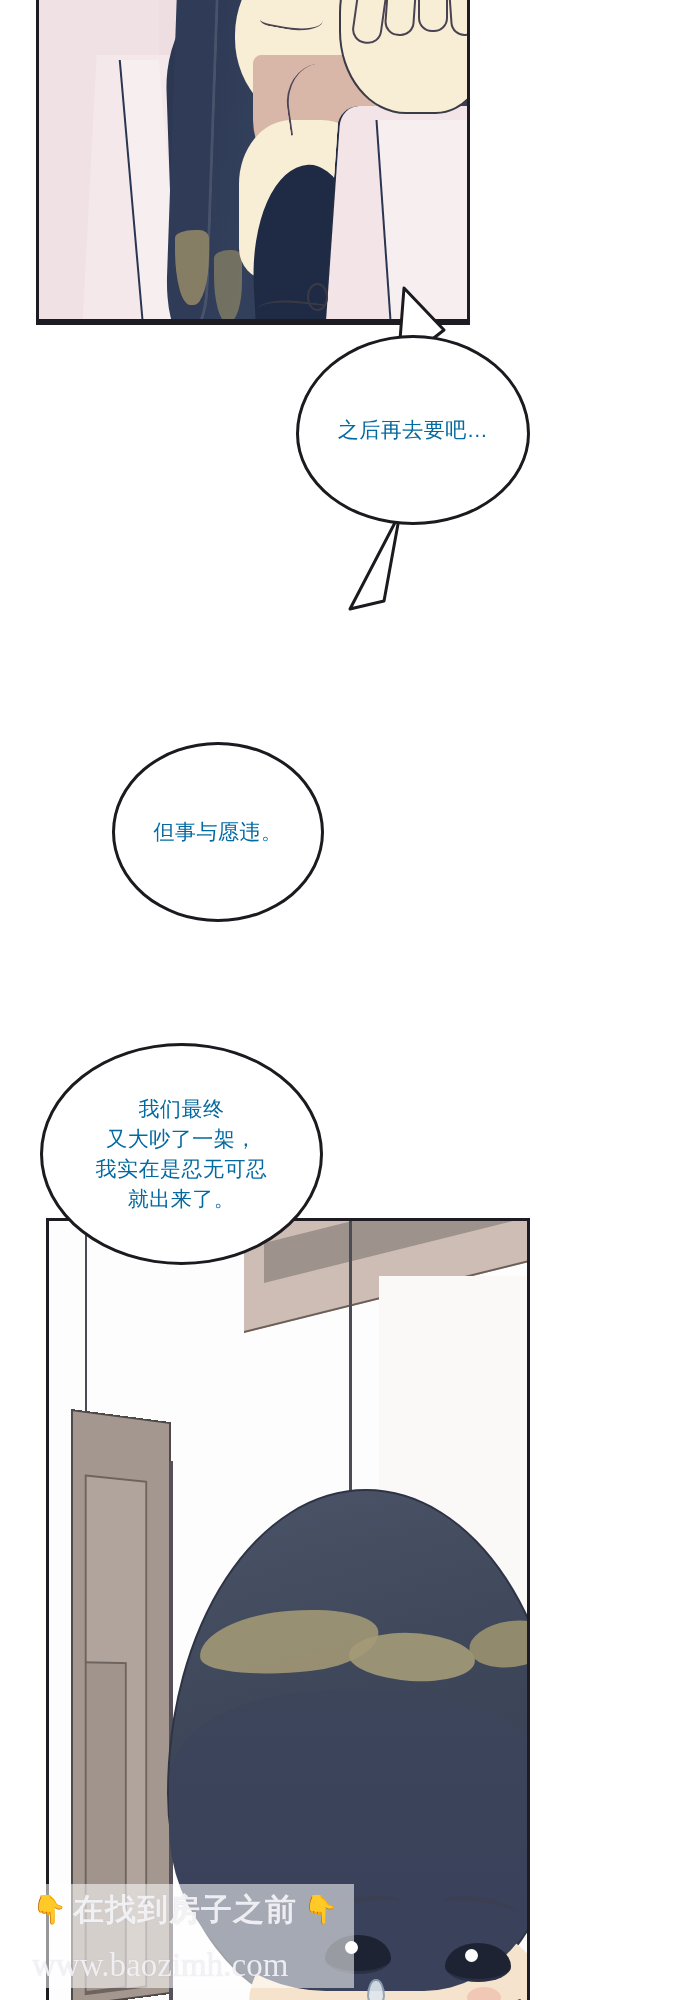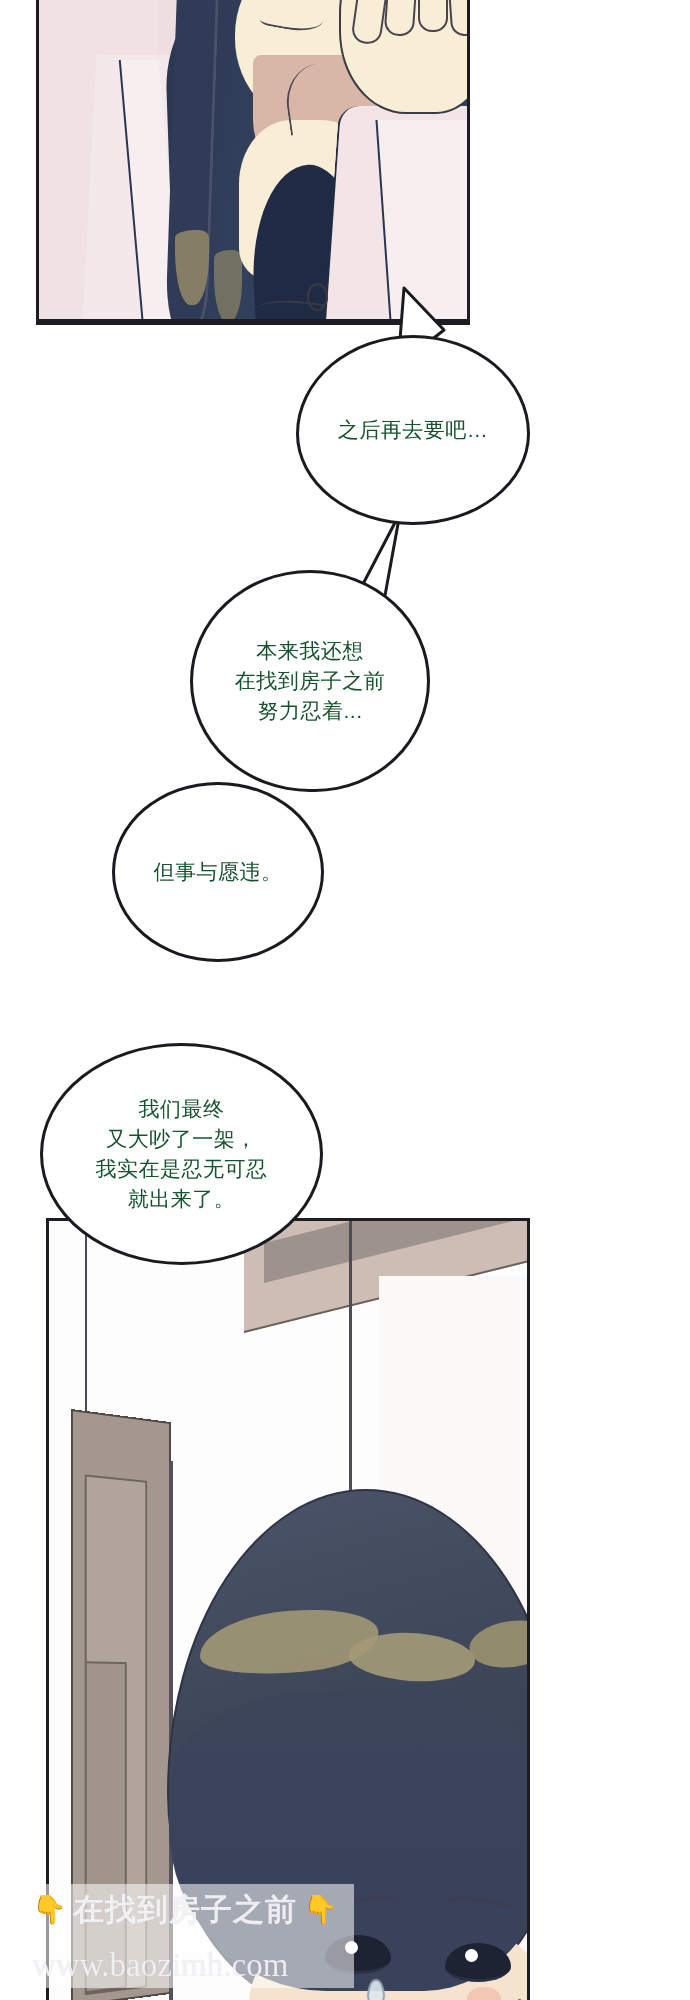--- a/index.html
+++ b/index.html
@@ -197,21 +197,21 @@
     position: absolute;
     background: #ffffff;
     border: 3px solid #1a1a1f;
     display: flex;
     align-items: center;
     justify-content: center;
     box-sizing: border-box;
   }
   .bubble .txt {
     text-align: center;
-    color: #14532d;
+    color: #0369a1;
     font-size: 21px;
     line-height: 1.42;
     letter-spacing: .5px;
     white-space: pre-line;
     font-family: "Liberation Sans", "DejaVu Sans", sans-serif;
   }
 
   #bubble-1 {
     left: 296px; top: 335px;
     width: 234px; height: 190px;
@@ -233,21 +233,21 @@
     border-radius: 50% 50% 48% 50% / 50% 50% 50% 50%;
     z-index: 6;
   }
   .tail-2 {
     position: absolute;
     left: 340px; top: 505px;
     z-index: 5;
   }
 
   #bubble-3 {
-    left: 112px; top: 782px;
+    left: 112px; top: 742px;
     width: 212px; height: 180px;
     border-radius: 50%;
     z-index: 4;
     align-items: center;
   }
 
   #bubble-4 {
     left: 40px; top: 1043px;
     width: 283px; height: 222px;
     border-radius: 50% 50% 50% 50% / 50% 50% 50% 50%;
@@ -508,25 +508,20 @@
   </div>
   <div class="bubble" id="bubble-1">
     <div class="txt">之后再去要吧…</div>
   </div>
 
   <div class="tail-2">
     <svg width="90" height="110" viewBox="0 0 90 110">
       <path d="M10 104 L60 8 L44 96 Z" fill="#ffffff" stroke="#1a1a1f" stroke-width="3" stroke-linejoin="round"></path>
     </svg>
   </div>
-  <div class="bubble" id="bubble-2">
-    <div class="txt">本来我还想
-在找到房子之前
-努力忍着...</div>
-  </div>
 
   <div class="bubble" id="bubble-3">
     <div class="txt">但事与愿违。</div>
   </div>
 
   <div class="bubble" id="bubble-4">
     <div class="txt">我们最终
 又大吵了一架，
 我实在是忍无可忍
 就出来了。</div>

